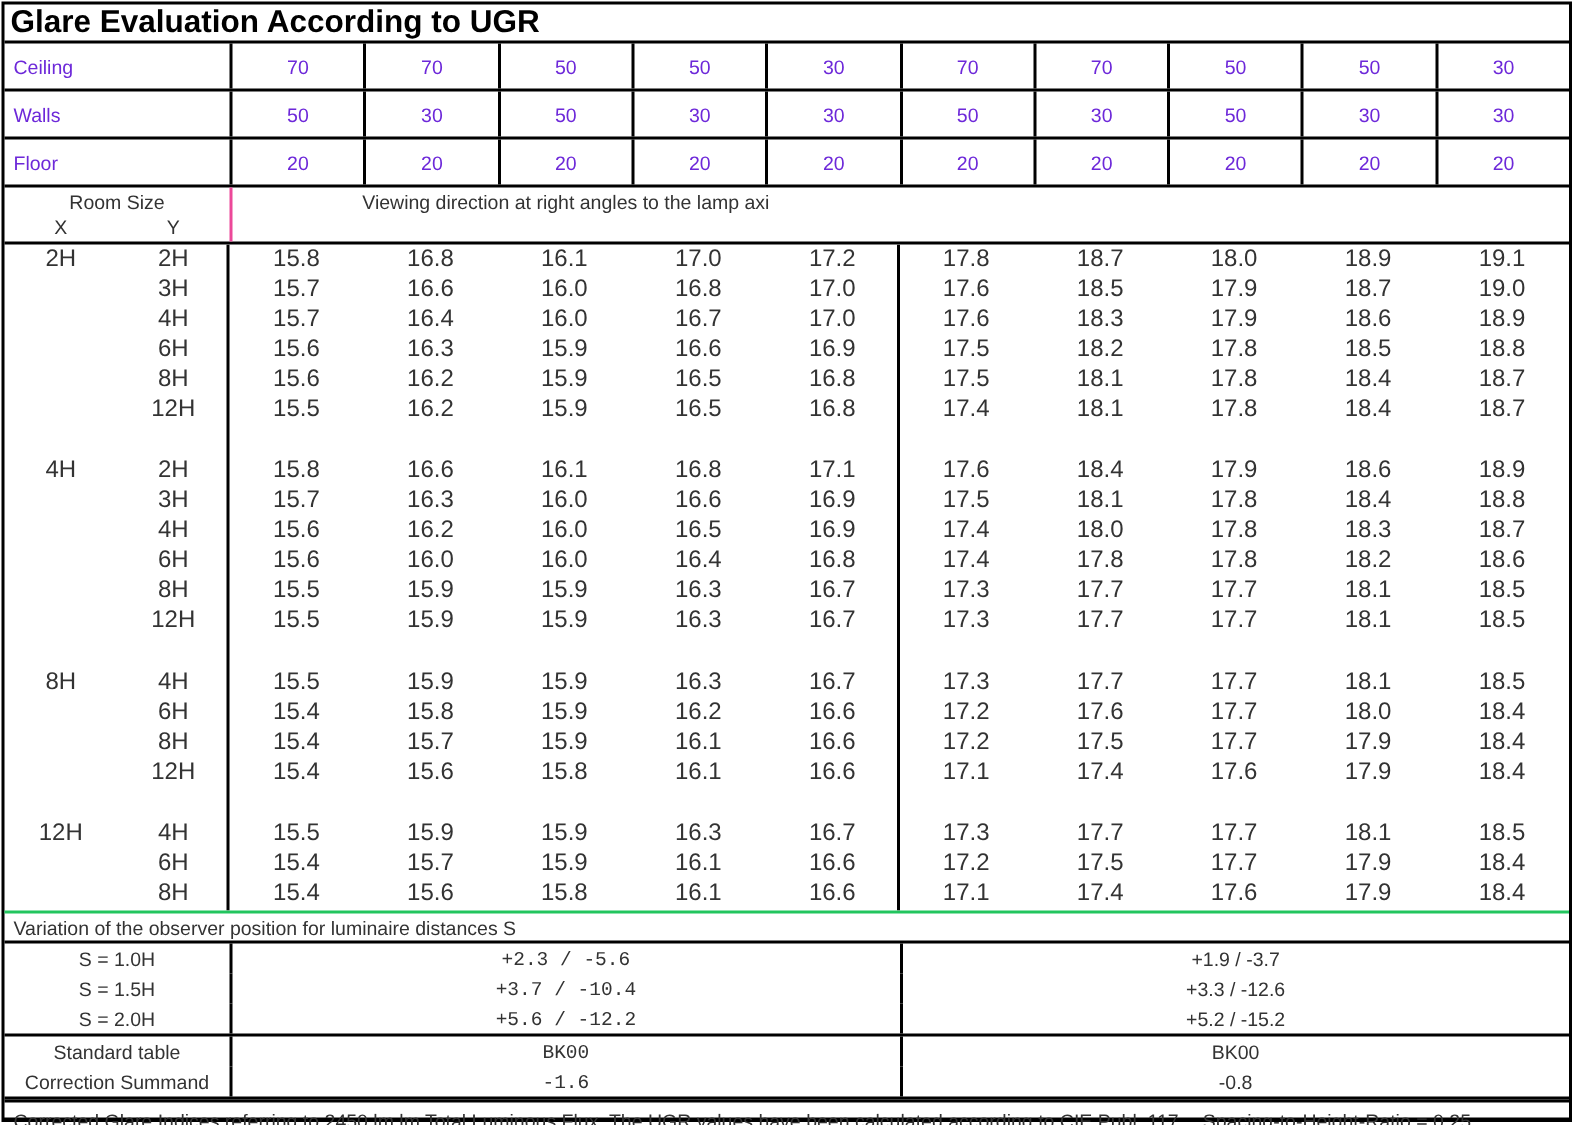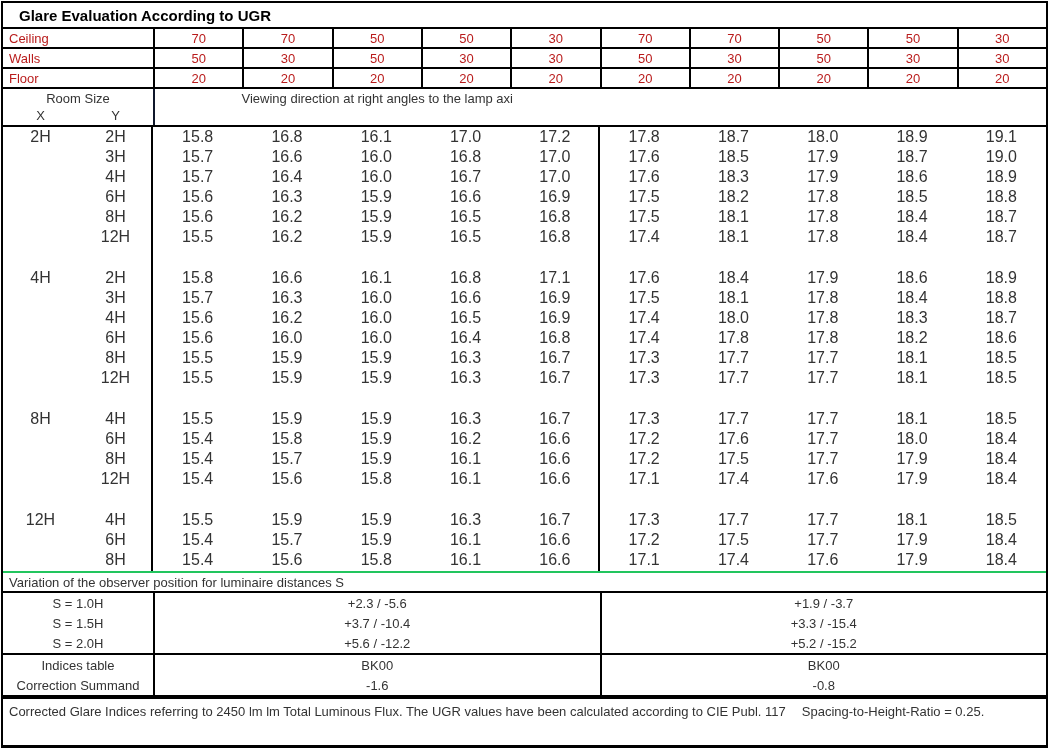--- a/index.html
+++ b/index.html
@@ -5,51 +5,51 @@
   * { box-sizing: border-box; margin: 0; padding: 0; }
   html, body { background: #ffffff; }
   body { font-family: "Liberation Sans", "DejaVu Sans", sans-serif; }
   .canvas { position: relative; width: 1050px; height: 750px; background: #ffffff; overflow: hidden; }
   .outer { position: absolute; top: 1px; left: 1px; right: 2px; bottom: 2px;
            border: 2px solid #000; border-bottom-width: 3px; background: #fff; }
 
   .grid12 { display: grid; grid-template-columns: 75px 75px repeat(10, 1fr); }
 
   .title-row { height: 26px; border-bottom: 2px solid #000; display: flex; align-items: center;
-               padding-left: 16px; font-size: 15px; font-weight: bold; color: #000; }
-
-  .surface-row { height: 20px; border-bottom: 2px solid #000; font-size: 13px; color: #b91c1c; }
+               padding-left: 4px; font-size: 21px; font-weight: bold; color: #000; }
+
+  .surface-row { height: 32px; border-bottom: 2px solid #000; font-size: 13px; color: #6d28d9; }
   .surface-row .lab { grid-column: 1 / span 2; display: flex; align-items: center; padding-left: 6px; }
   .surface-row .vcell { border-left: 2px solid #000; display: flex; align-items: center; justify-content: center; }
 
   .size-row { height: 38px; border-bottom: 2px solid #000; font-size: 13px; color: #333; }
   .rs-cell { grid-column: 1 / span 2; display: flex; flex-direction: column; }
   .rs-title { text-align: center; padding-top: 2px; }
   .rs-xy { display: flex; flex: 1; align-items: center; }
   .rs-xy span { flex: 1; text-align: center; }
-  .view-cell { border-left: 2px solid #0f172a; text-align: center; padding-top: 2px; }
+  .view-cell { border-left: 2px solid #ec4899; text-align: center; padding-top: 2px; }
   .vc1 { grid-column: 3 / span 5; }
   .vc2 { grid-column: 8 / span 5; }
 
   #data-area { position: relative; height: 444px; overflow: hidden; font-size: 16px; color: #333; }
   .vline { position: absolute; top: 0; bottom: 0; width: 2px; background: #000; }
   .vl1 { left: 148px; }
   .vl2 { left: calc((100% - 150px) / 2 + 148px); }
   .drow { height: 20px; }
   .drow.gap { margin-top: 21px; }
   .drow > div { display: flex; align-items: center; justify-content: center; }
 
   .var-header { height: 22px; border-top: 2px solid #22c55e; border-bottom: 2px solid #000;
                 display: flex; align-items: center; padding-left: 6px; font-size: 13px; color: #333; }
 
   #s-rows { border-bottom: 2px solid #000; }
   .srow { height: 20px; font-size: 13px; color: #333; }
   .srow .slab { grid-column: 1 / span 2; display: flex; align-items: center; justify-content: center; }
   .srow .sval { display: flex; align-items: center; justify-content: center; border-left: 2px solid #000; }
-  .srow .sv1 { grid-column: 3 / span 5; }
+  .srow .sv1 { grid-column: 3 / span 5; font-family: Liberation Mono, monospace; }
   .srow .sv2 { grid-column: 8 / span 5; }
 
   #std-rows { border-bottom: 2px solid #000; }
 
   .footer-row { height: 27px; border-top: 2px solid #000; display: flex; align-items: center;
                 gap: 16px; padding-left: 6px; font-size: 13px; color: #333; white-space: nowrap; overflow: hidden; }
 </style>
 </head>
 <body>
 
@@ -386,32 +386,32 @@
 
     <div id="s-rows">
         <div class="grid12 srow">
           <div class="slab">S = 1.0H</div>
           <div class="sval sv1">+2.3 / -5.6</div>
           <div class="sval sv2">+1.9 / -3.7</div>
         </div>
         <div class="grid12 srow">
           <div class="slab">S = 1.5H</div>
           <div class="sval sv1">+3.7 / -10.4</div>
-          <div class="sval sv2">+3.3 / -15.4</div>
+          <div class="sval sv2">+3.3 / -12.6</div>
         </div>
         <div class="grid12 srow">
           <div class="slab">S = 2.0H</div>
           <div class="sval sv1">+5.6 / -12.2</div>
           <div class="sval sv2">+5.2 / -15.2</div>
         </div>
       </div>
 
     <div id="std-rows">
         <div class="grid12 srow">
-          <div class="slab">Indices table</div>
+          <div class="slab">Standard table</div>
           <div class="sval sv1">BK00</div>
           <div class="sval sv2">BK00</div>
         </div>
         <div class="grid12 srow">
           <div class="slab">Correction Summand</div>
           <div class="sval sv1">-1.6</div>
           <div class="sval sv2">-0.8</div>
         </div>
       </div>
 

